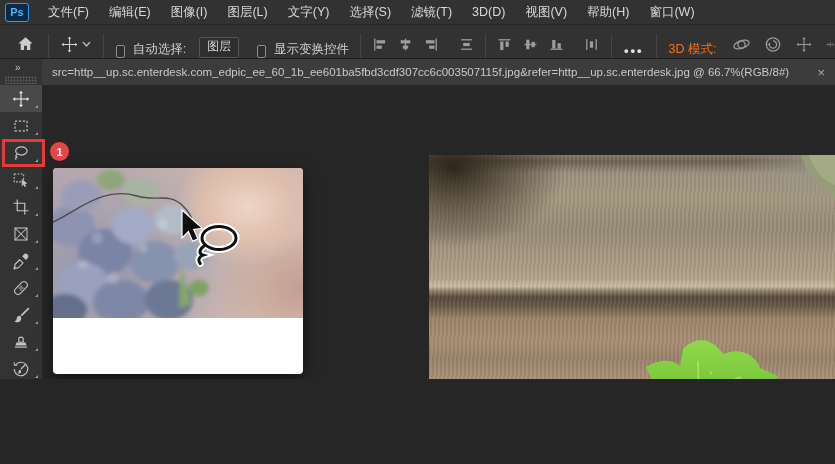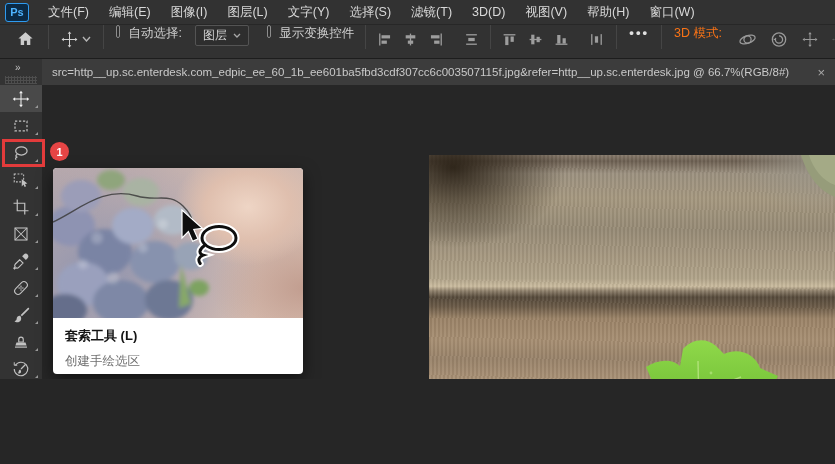--- a/index.html
+++ b/index.html
@@ -10,28 +10,28 @@
   
   .menubar { position:absolute; left:0; top:0; width:835px; height:25px; background:#323232;
     border-bottom:1px solid #272727; display:flex; align-items:center; z-index:30; }
   .ps-logo { width:24px; height:19px; margin:0 9px 0 5px; background:#0b2a45;
     border:1.5px solid #2f9bf0; border-radius:3px; color:#4db3ff; font-size:11px; font-weight:bold;
     display:flex; align-items:center; justify-content:center; letter-spacing:0; }
   .menu-item { color:#d9d9d9; font-size:12.5px; padding:0 10px; height:25px; line-height:25px; cursor:default; }
 
   
   .optionsbar { position:absolute; left:0; top:25px; width:835px; height:34px; background:#323232;
-    border-bottom:1px solid #1d1d1d; display:flex; align-items:flex-start; z-index:29; white-space:nowrap; }
+    border-bottom:1px solid #1d1d1d; display:flex; align-items:flex-end; z-index:29; white-space:nowrap; }
   .ob-sep { width:1px; height:24px; background:#454545; flex:0 0 1px; }
   .ob-icon { display:flex; align-items:center; justify-content:center; height:28px; }
   .ob-label { color:#cfcfcf; font-size:12.5px; }
   .ob-label.dim { color:#f97316; }
   .checkbox { width:13px; height:13px; border:1px solid #8d8d8d; border-radius:2px; background:#2d2d2d; }
   .dropdown { display:flex; align-items:center; gap:6px; background:#2e2e2e; border:1px solid #545454;
-    border-radius:2px; height:21px; padding:0 7px; color:#d4d4d4; font-size:12px; }
+    border-radius:2px; height:21px; padding:0 7px; color:#d4d4d4; font-size:12px;flex-direction:column; }
   .ellipsis-btn { color:#e0e0e0; font-size:13px; letter-spacing:2px; font-weight:bold; }
 
   
   .toolspanel { position:absolute; left:0; top:59px; width:42px; height:405px; background:#333333;
     z-index:20; }
   .panel-collapse { color:#c3c3c3; font-size:10px; letter-spacing:1px; padding:3px 0 0 15px; height:15px; }
   .panel-grip { width:32px; height:8px; margin:2px auto 1px auto;
     background-image: repeating-linear-gradient(90deg,#4e4e4e 0 1px, transparent 1px 3px),
                       repeating-linear-gradient(0deg,#4e4e4e 0 1px, transparent 1px 3px); }
   .tool { position:relative; width:42px; height:27px; display:flex; align-items:center; justify-content:center; }
@@ -438,19 +438,15 @@
             <ellipse cx="166" cy="70" rx="17" ry="11.5"></ellipse>
             <path d="M151 78 c-5 3.5-5.5 8 -.8 9.2 c-5 1.8-5.2 5.3-3 8.3"></path>
           </g>
           <g stroke="#0e0e0e" stroke-width="3" stroke-linecap="round">
             <ellipse cx="166" cy="70" rx="17" ry="11.5"></ellipse>
             <path d="M151 78 c-5 3.5-5.5 8 -.8 9.2 c-5 1.8-5.2 5.3-3 8.3"></path>
           </g>
         </g>
       </svg>
     </div>
-    <div class="tt-text">
-      <div class="tt-title">套索工具 (L)</div>
-      <div class="tt-desc">创建手绘选区</div>
-    </div>
   </div>
 
 </div>
 
 </body></html>

